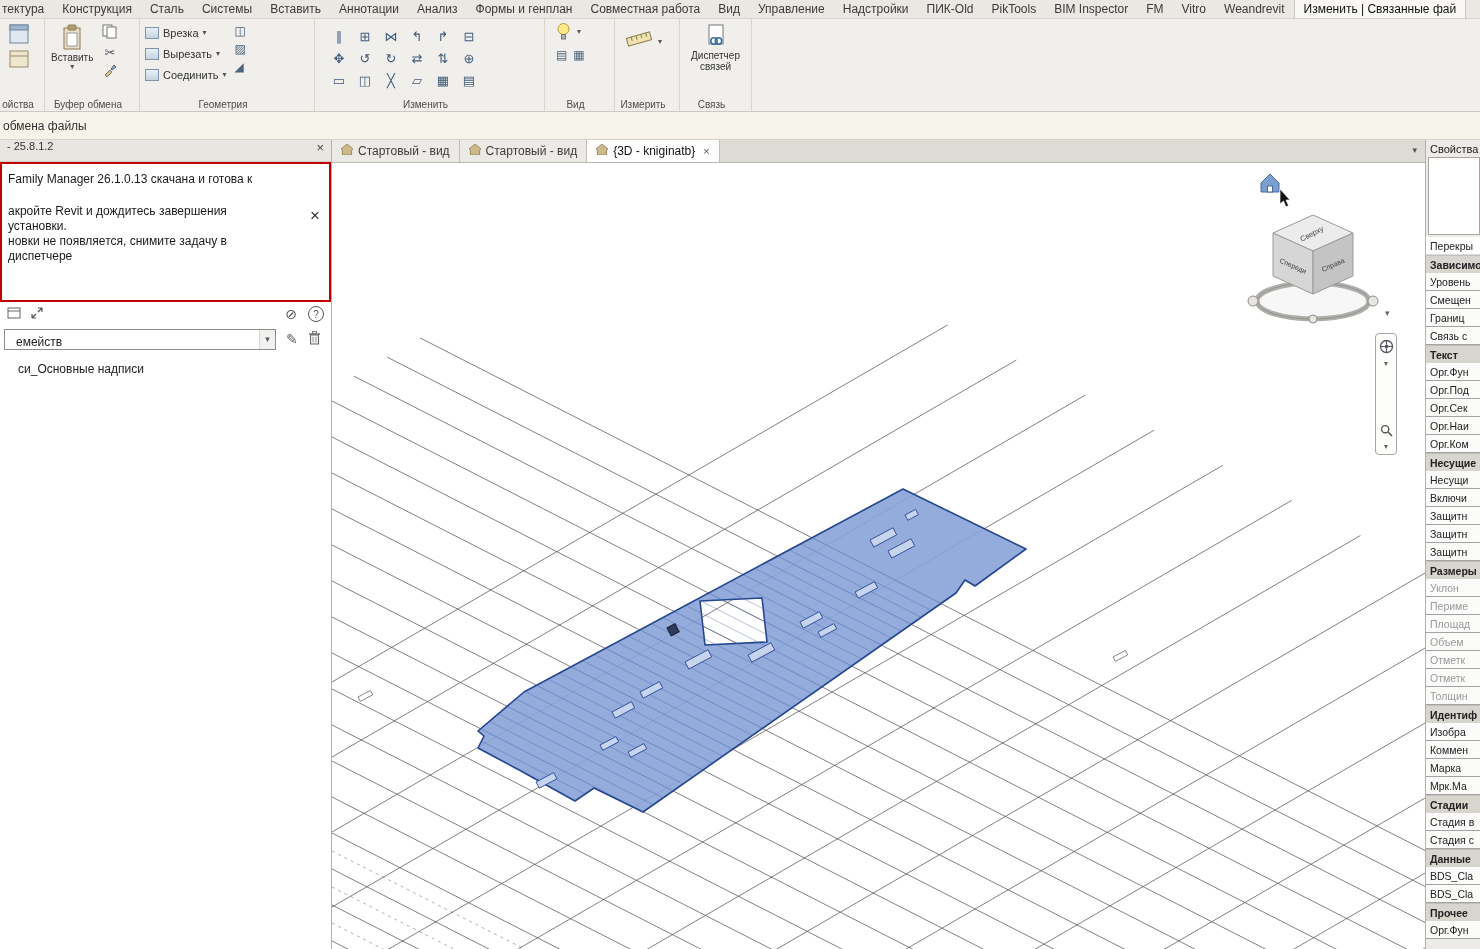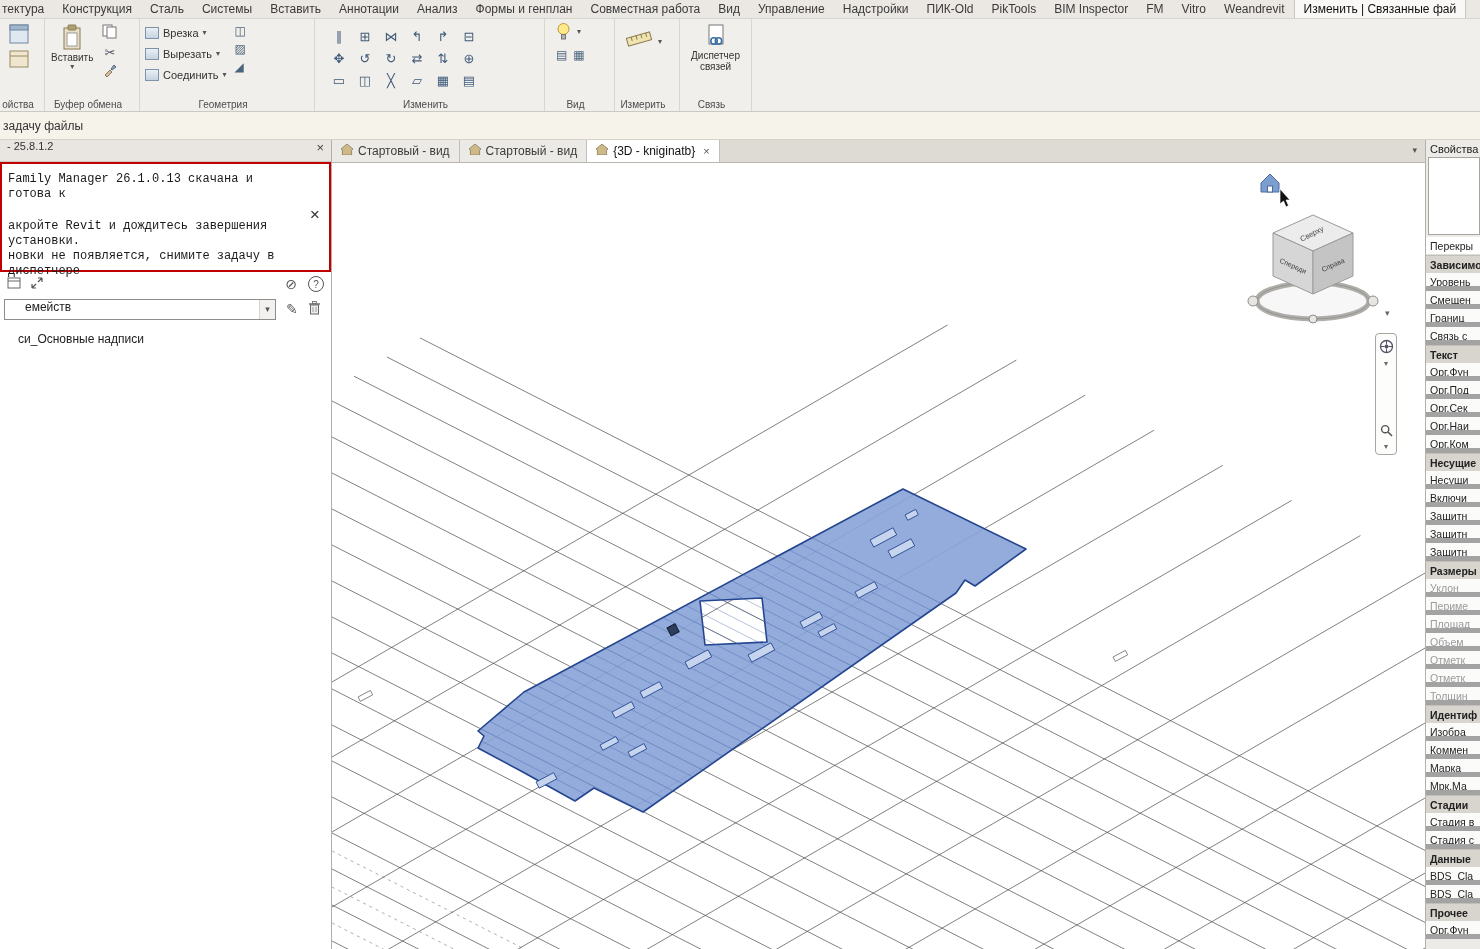--- a/index.html
+++ b/index.html
@@ -30,28 +30,28 @@
   .hrow{display:flex;gap:6px;align-items:flex-start;}
   .vglyph{font-size:12px;color:#4a647c;}
 
   
   .ctxstrip{position:absolute;left:0;top:112px;width:1480px;height:28px;background:#f6f3ea;border-bottom:1px solid #d6d2ca;display:flex;align-items:center;padding-left:3px;font-size:12px;color:#333;}
 
   
   .leftpanel{position:absolute;left:0;top:140px;width:332px;height:809px;background:#fff;border-right:1px solid #b3b0ab;}
   .lp-title{height:22px;background:#e9e6e2;border-bottom:1px solid #ccc9c4;display:flex;align-items:flex-start;padding:0 7px;font-size:11px;color:#333;}
   .lp-title .x{margin-left:auto;font-size:13px;color:#444;cursor:default;}
-  .notif{position:relative;height:110px;border:2px solid #c00000;background:#fff;padding:8px 42px 6px 6px;font-size:12px;color:#1a1a1a;line-height:15px;font-family:Liberation Mono, monospace;}
+  .notif{position:relative;height:140px;border:2px solid #c00000;background:#fff;padding:8px 42px 6px 6px;font-size:12px;color:#1a1a1a;line-height:15px;}
   .notif .l2{margin-top:17px;}
   .notif .x{position:absolute;right:9px;top:44px;font-size:17px;color:#333;}
   .lp-toolbar{height:24px;display:flex;align-items:center;padding:0 7px;gap:9px;}
   .lp-toolbar .sp{flex:1;}
   .circ{width:16px;height:16px;border-radius:50%;display:flex;align-items:center;justify-content:center;}
   .lp-combo-row{display:flex;align-items:center;padding:0 4px;gap:10px;height:26px;}
-  .combo{flex:0 0 272px;height:21px;border:1px solid #8f8d89;background:#fff;display:flex;align-items:flex-start;font-size:12px;padding-left:20px;color:#222;}
+  .combo{flex:0 0 272px;height:21px;border:1px solid #8f8d89;background:#fff;display:flex;align-items:flex-end;font-size:12px;padding-left:11px;color:#222;}
   .combo .caretbox{margin-left:auto;width:16px;height:100%;display:flex;align-items:center;justify-content:center;border-left:1px solid #d6d4cf;color:#555;font-size:9px;background:#f2f1ef;}
   .searchrow{padding:2px 4px 0;}
   .searchbox{height:21px;border:1px solid #8f8d89;background:#fff;display:flex;align-items:center;padding:0 5px;font-size:12px;color:#8a8a8a;}
   .searchbox .sp{flex:1;}
   .treeitem{padding:10px 0 0 18px;font-size:12px;color:#222;}
 
   
   .canvas{position:absolute;left:332px;top:140px;width:1093px;height:809px;}
   .vtabs{position:relative;height:23px;background:#dedbd5;border-bottom:1px solid #b9b5af;}
   .vtstrip{display:flex;height:100%;}
@@ -67,21 +67,21 @@
   .navbar{position:absolute;left:1043px;top:170px;width:22px;height:122px;background:rgba(253,253,252,.96);border:1px solid #a9a6a0;border-radius:4px;display:flex;flex-direction:column;align-items:center;padding:5px 0 4px;gap:3px;}
   .navbar .sp{flex:1;}
   .navbar .caret{font-size:8px;color:#666;}
 
   
   .props{position:absolute;left:1425px;top:140px;width:55px;height:809px;background:#edebe7;border-left:1px solid #b3b0ab;overflow:hidden;font-size:10.5px;}
   .props .hdr{height:17px;display:flex;align-items:center;padding-left:4px;font-size:11px;color:#222;white-space:nowrap;overflow:hidden;}
   .props .preview{height:78px;background:#fff;border:1px solid #a8a5a0;margin:0 0 2px 2px;}
   .prow{height:18px;line-height:18px;padding-left:4px;white-space:nowrap;overflow:hidden;cursor:default;}
   .prow.sec{background:#d8d4ce;color:#222;font-weight:bold;border-top:1px solid #c2beb8;}
-  .prow.pr{background:#fbfbfa;border-bottom:5px solid #a3a3a3;color:#222;}
+  .prow.pr{background:#fbfbfa;border-bottom:1px solid #a3a3a3;color:#222;}
   .prow.pr.gray{color:#9a9a9a;}
   .prow.ptype{background:#fff;border-bottom:1px solid #ddd;color:#222;}
 </style>
 </head>
 <body>
 
 <div class="app">
 
   <div class="tabsbar">
       <span class="rtab">тектура</span>
@@ -240,21 +240,21 @@
         <span>Диспетчер</span>
         <span>связей</span>
       </div>
       <div class="plabel">Связь</div>
     </div>
 
     <div class="rpanel rfill"></div>
   </div>
 
   <div class="ctxstrip">
-    <span>задачу файлы</span>
+    <span>обмена файлы</span>
   </div>
 
   <div class="leftpanel">
     <div class="lp-title">
       <span>- 25.8.1.2</span>
       <span class="x">×</span>
     </div>
     <div class="notif">
       <div>Family Manager 26.1.0.13 скачана и готова к</div>
       <div class="l2">акройте Revit и дождитесь завершения установки.</div>

